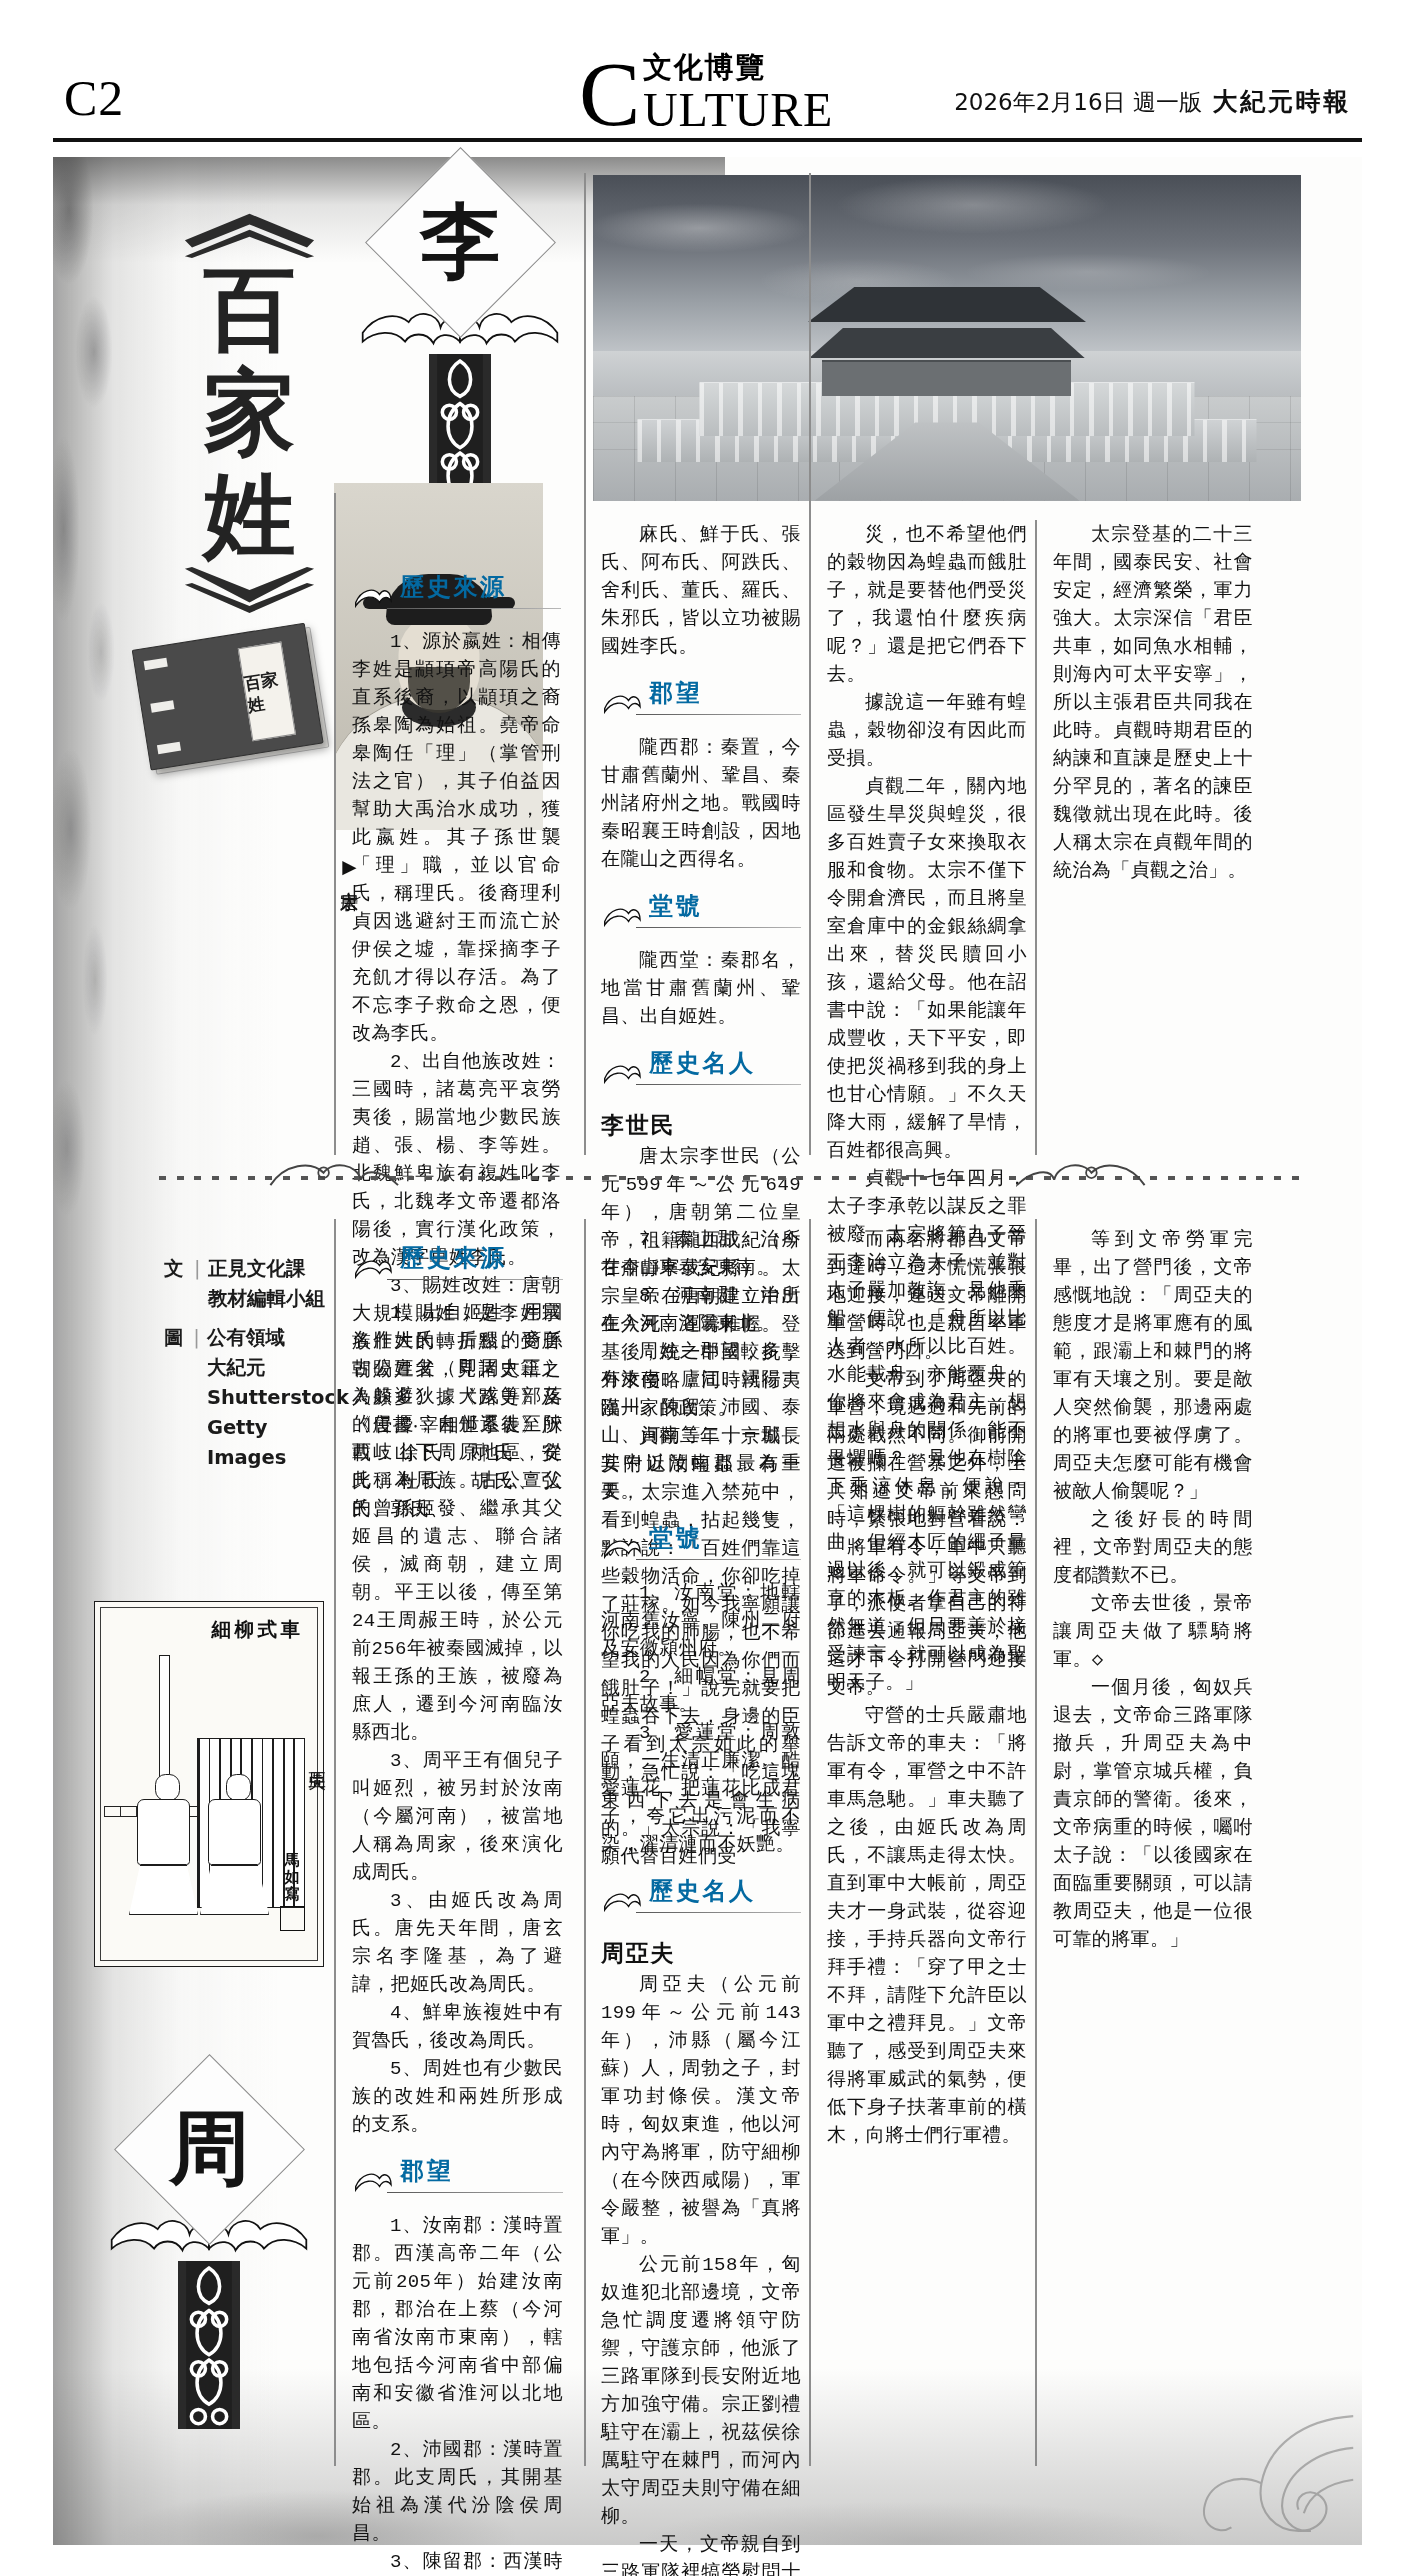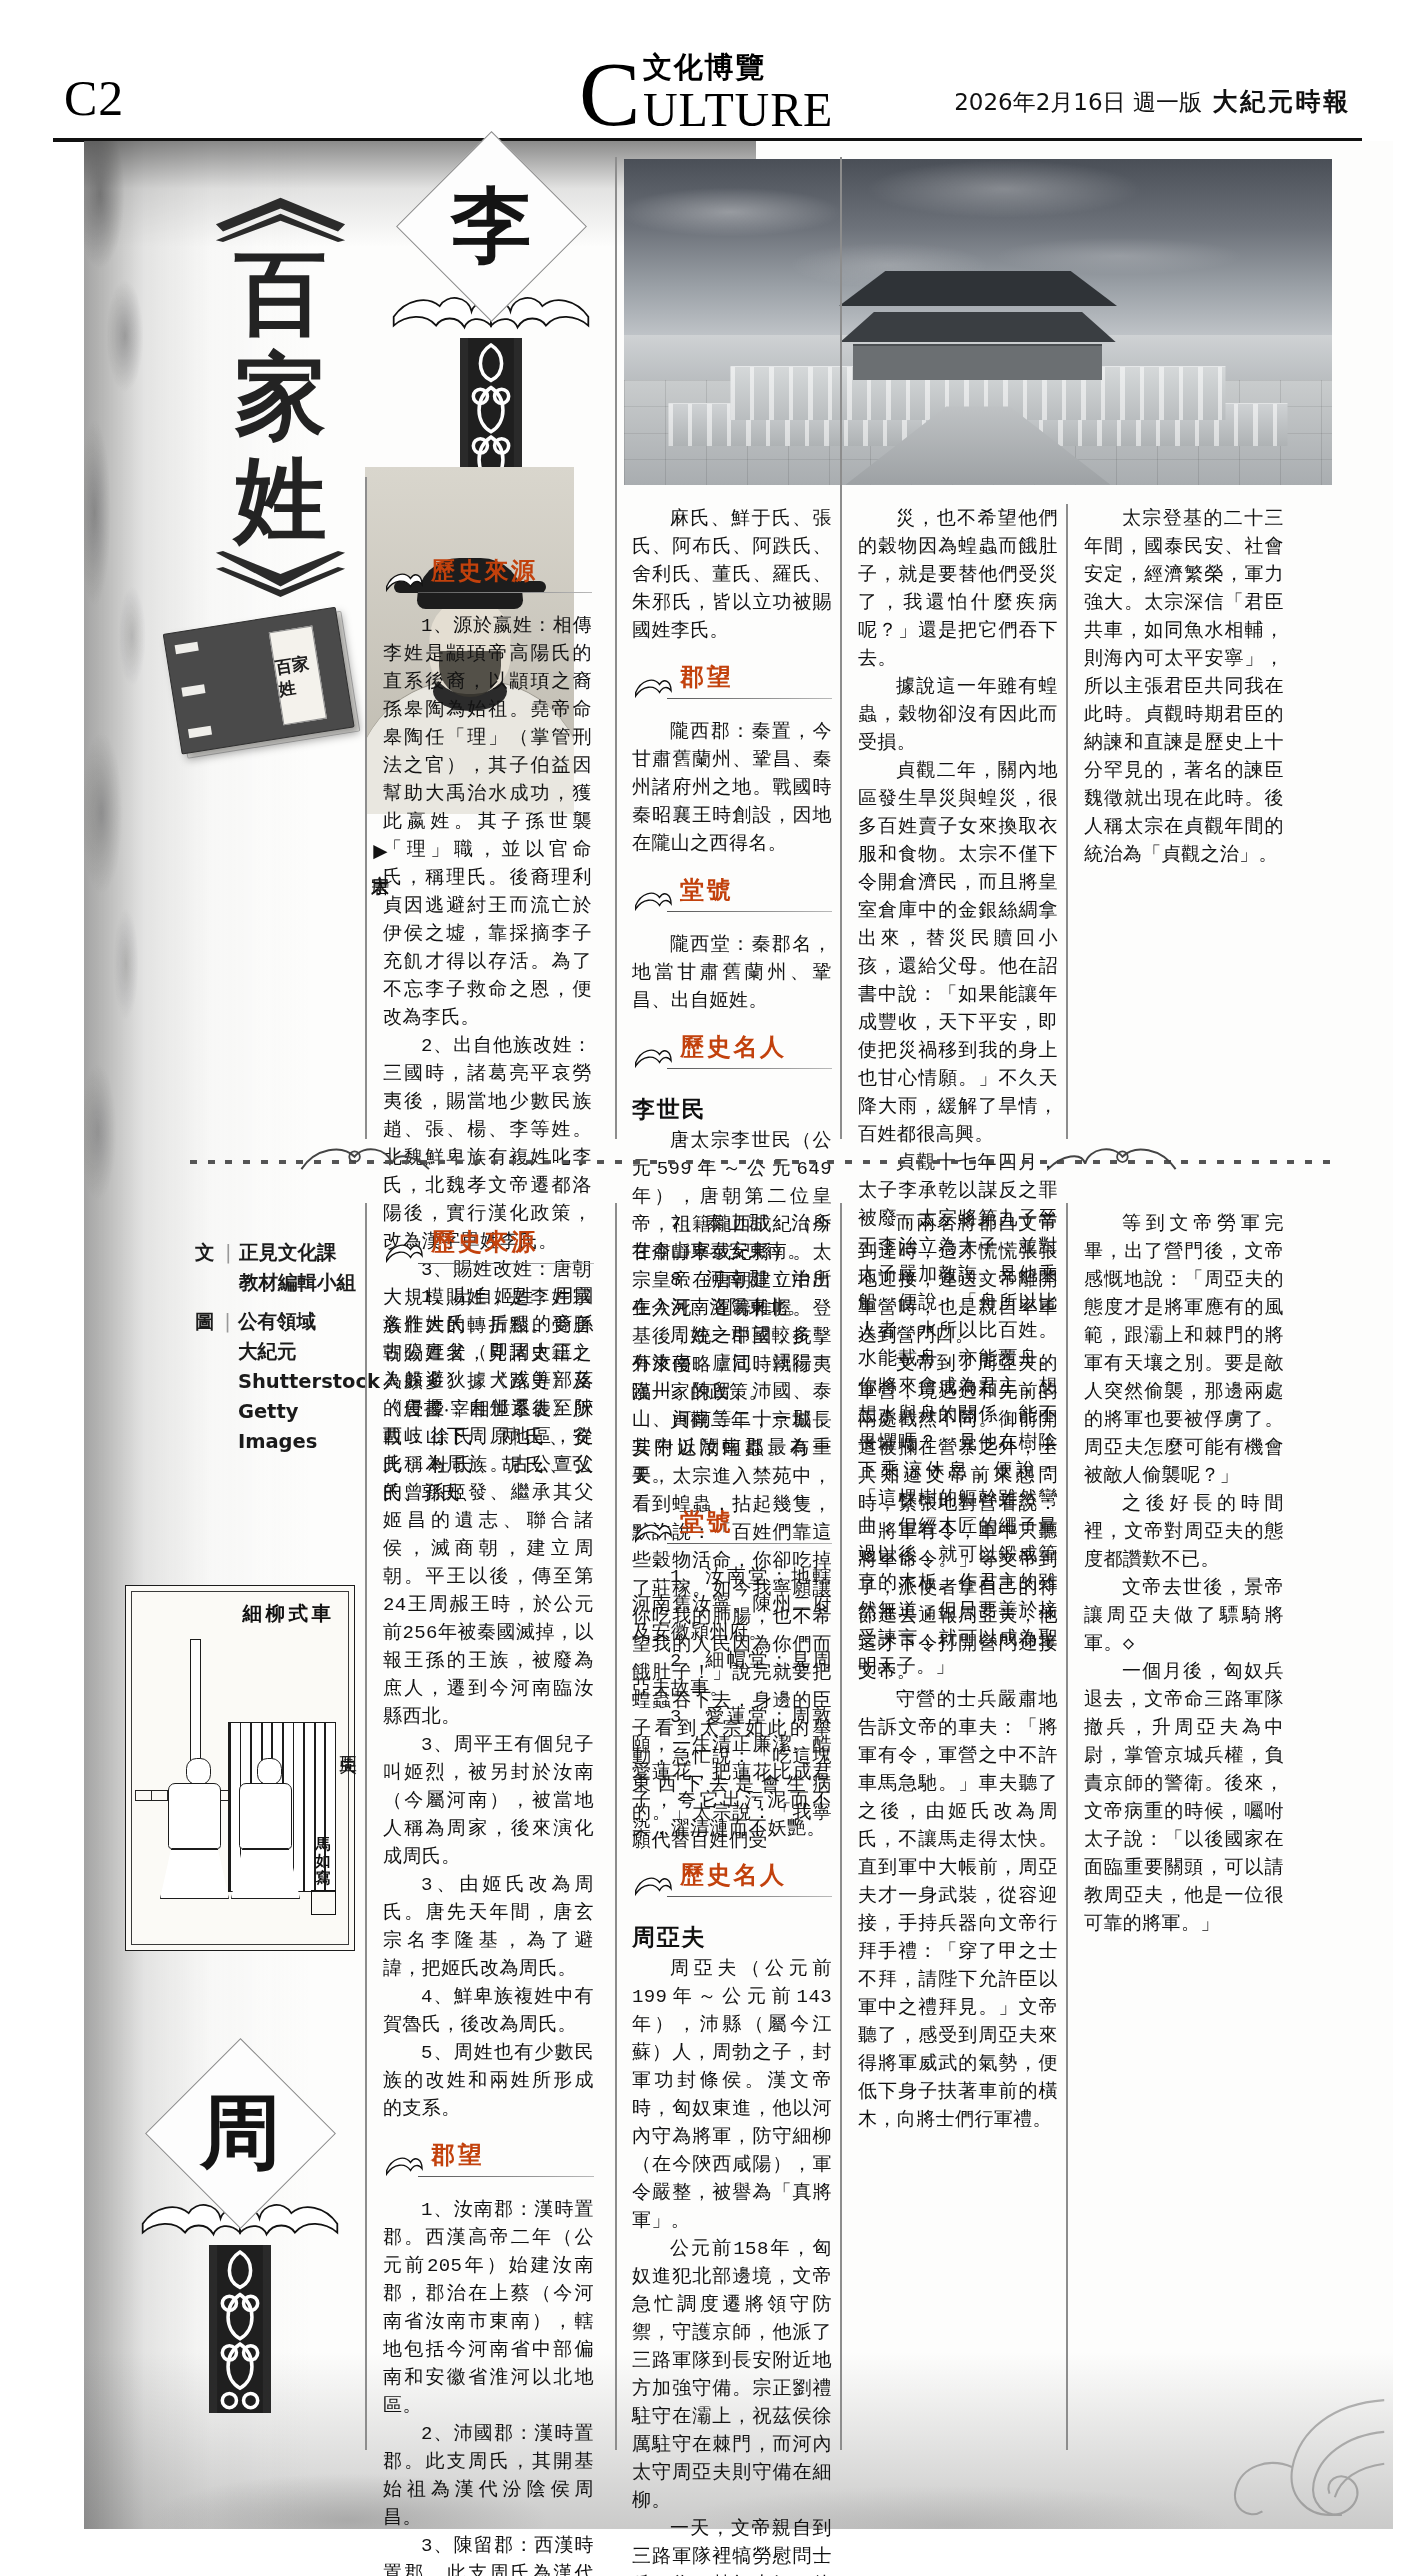--- a/index.html
+++ b/index.html
@@ -22,22 +22,22 @@
            font-family:"DejaVu Sans","Liberation Sans",sans-serif;}
   .logo-en{position:absolute;left:64px;top:35px;font-size:48px;line-height:48px;
            letter-spacing:0.9px;color:#000;font-family:"Liberation Serif",serif;}
   .dateline{position:absolute;right:64px;top:85px;font-size:23px;color:#111;
             font-family:"DejaVu Sans","Liberation Sans",sans-serif;
             white-space:nowrap;}
   .dateline .paper{font-weight:700;font-size:25px;letter-spacing:2.7px;margin-left:10.6px;}
   .rule-top{position:absolute;left:53px;top:138px;width:1309px;height:4.4px;background:#111;}
 
   
-  .page{position:absolute;left:53px;top:141px;width:1309px;height:2388px;
-        background:#fdfdfc;margin-left:31px;}
+  .page{position:absolute;left:53px;top:157px;width:1309px;height:2388px;
+        background:#fdfdfc;}
 
   
   .grunge{position:absolute;left:0;top:0;width:230px;height:100%;
      background:
        radial-gradient(ellipse 35px 106px at 16px 53px, rgba(40,40,40,.55), transparent 70%),
        radial-gradient(ellipse 26.5px 80px at 41px 195px, rgba(60,60,60,.40), transparent 70%),
        radial-gradient(ellipse 23px 133px at 10.6px 372px, rgba(70,70,70,.45), transparent 70%),
        radial-gradient(ellipse 19.5px 71px at 48px 495px, rgba(90,90,90,.30), transparent 70%),
        radial-gradient(ellipse 30px 115px at 17.7px 672px, rgba(60,60,60,.38), transparent 70%),
        radial-gradient(ellipse 17.7px 80px at 42px 823px, rgba(80,80,80,.28), transparent 70%),
@@ -110,21 +110,21 @@
   
   .col{position:absolute;font-family:"DejaVu Sans","Liberation Sans",sans-serif;
        color:#121212;font-size:19px;line-height:28px;text-align:justify;
        letter-spacing:0.4px;}
   .col p{margin:0 0 0 0;text-indent:2em;font-family:Liberation Mono, monospace;}
 
   
   .sec{position:relative;height:50px;margin:17.7px 0 5.3px;}
   .sec .cloud{position:absolute;left:0;top:10.6px;}
   .sec .txt{position:absolute;left:48px;top:0;font-size:24px;font-weight:700;
-            letter-spacing:2.7px;color:#c2410c;
+            letter-spacing:2.7px;color:#0369a1;
             font-family:"DejaVu Sans","Liberation Sans",sans-serif;}
   .sec .ln{position:absolute;left:35px;right:0;top:35px;height:1.8px;
            background:linear-gradient(90deg,#555,#b9b9b9);}
   .subname{font-size:23px;font-weight:700;letter-spacing:1.8px;margin:12.4px 0 3.5px;
            color:#111;font-family:"DejaVu Sans","Liberation Sans",sans-serif;}
 
   
   .photo{position:absolute;border:0;overflow:hidden;background:#3a3e45;}
   .sky{position:absolute;left:0;top:0;right:0;height:56%;
        background:linear-gradient(180deg,#4a4f57 0%,#6d727a 38%,#9aa0a6 70%,#c3c7cb 100%);}

